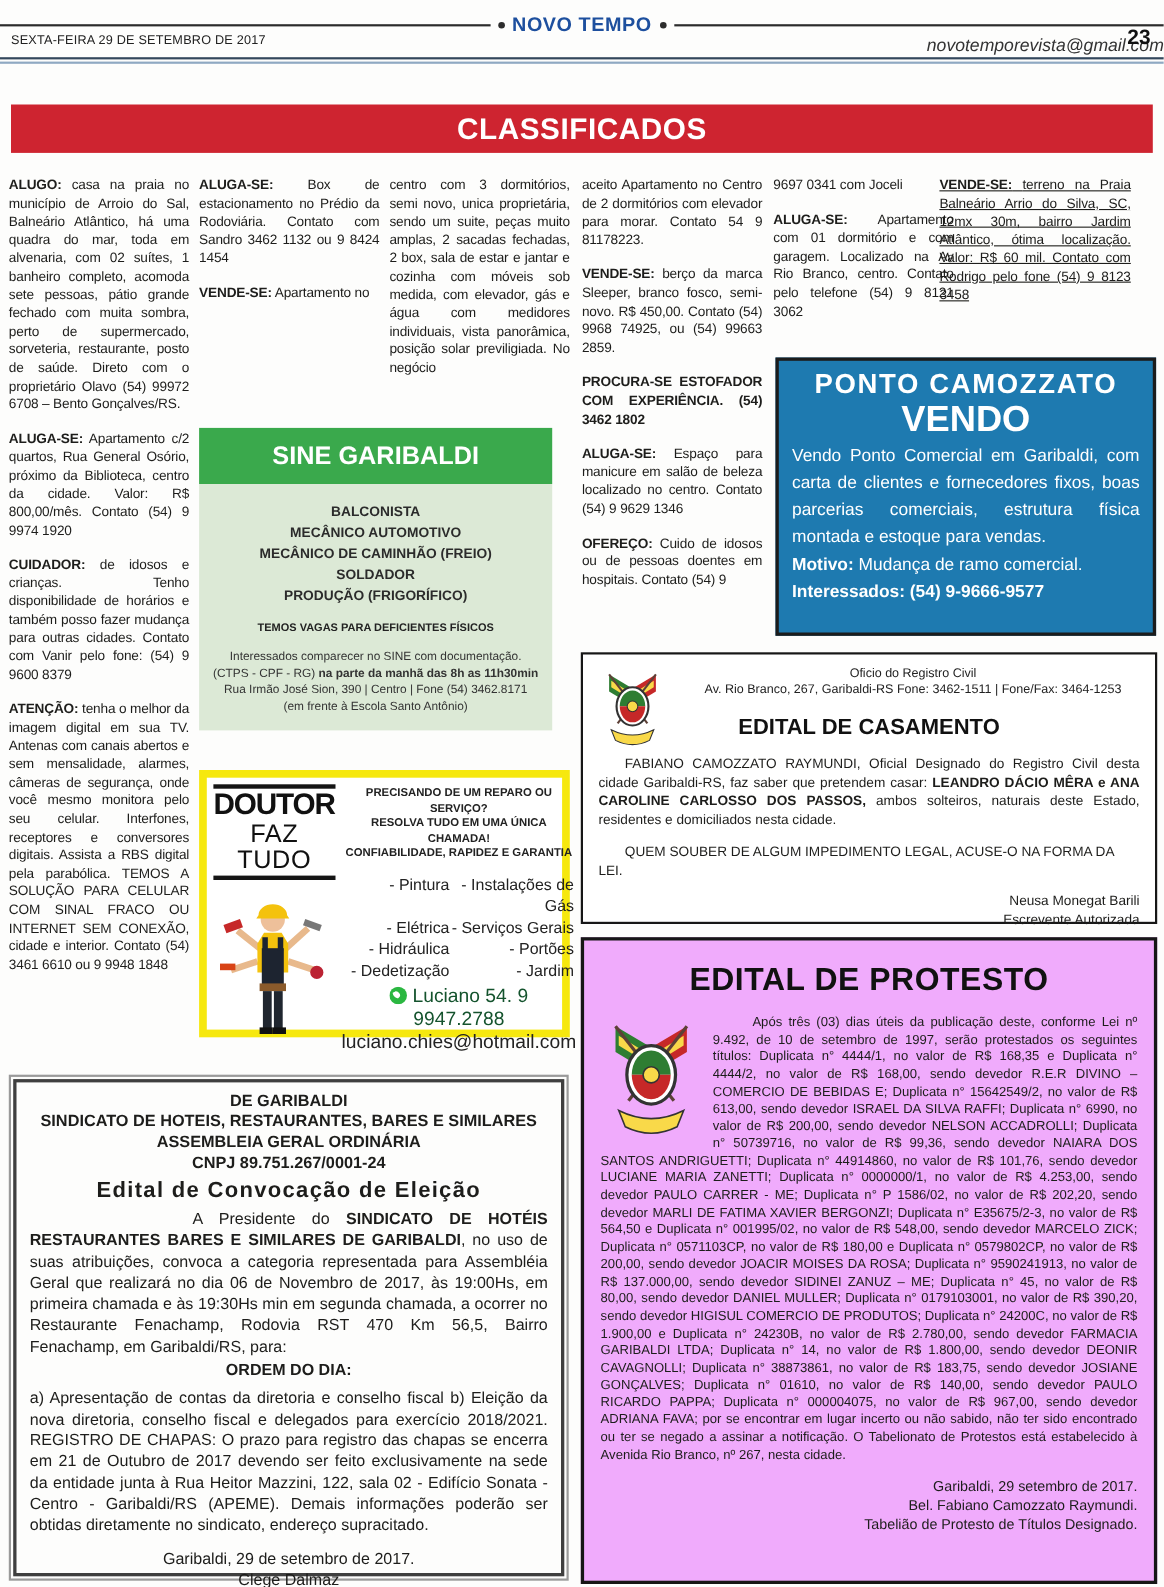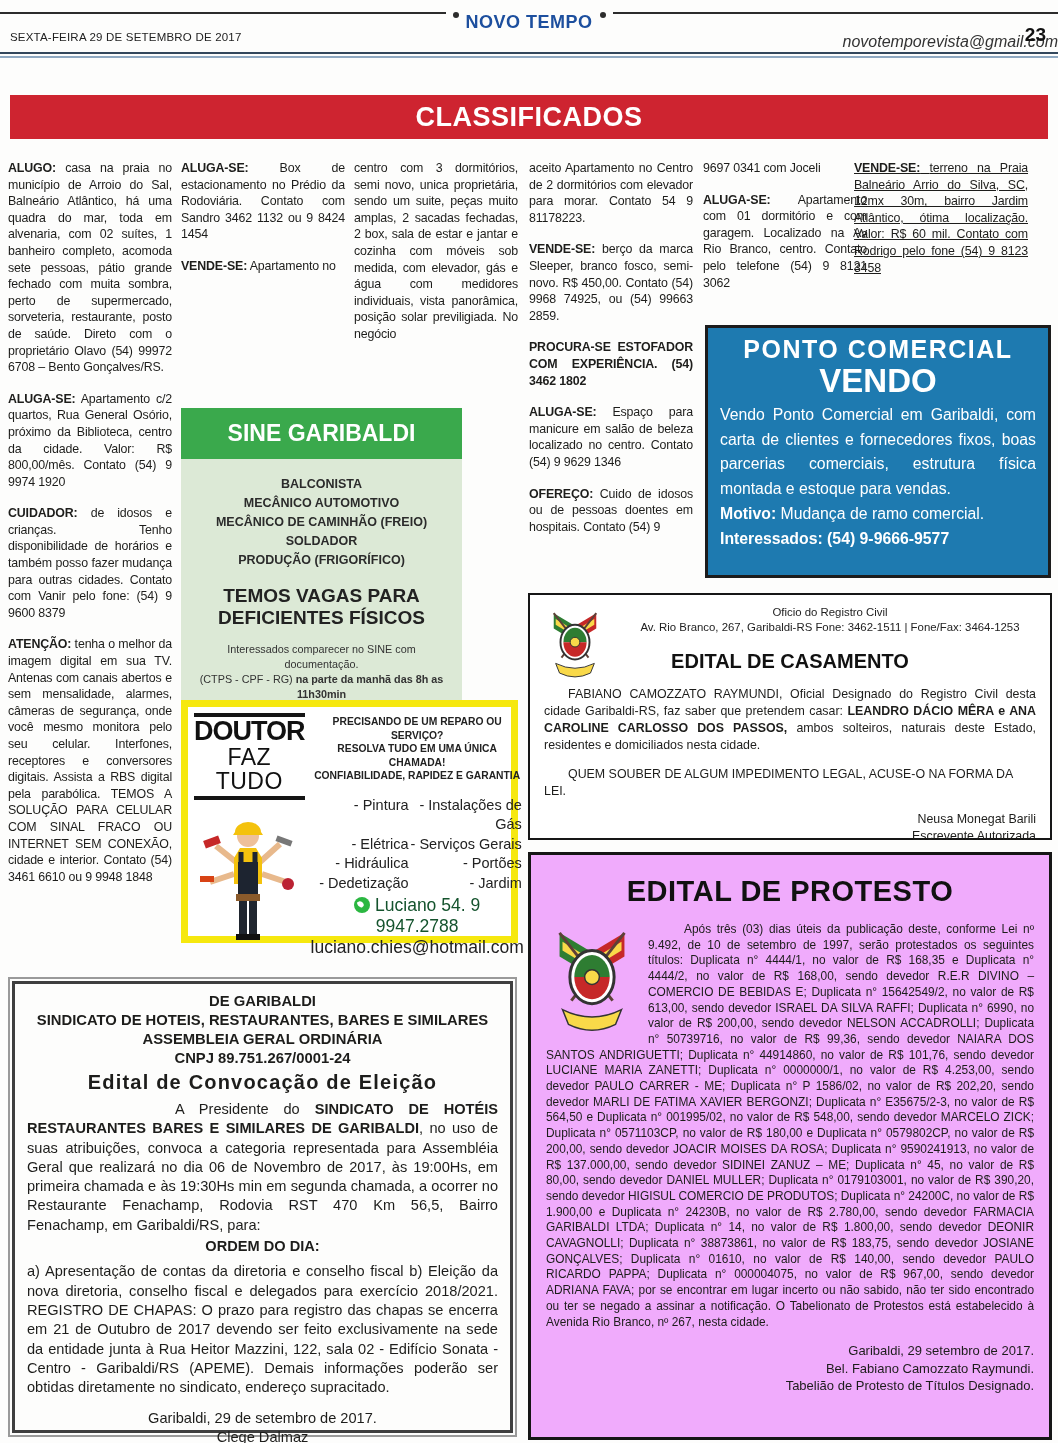--- a/index.html
+++ b/index.html
@@ -1,21 +1,21 @@
 <!DOCTYPE html>
 <html><head>
 <meta charset="utf-8">
 <style>
   html,body{margin:0;padding:0;}
   body{
     width:1058px;height:1443px;position:relative;background:#fdfdfc;
     font-family:"Liberation Sans", sans-serif;color:#1d1d1b;overflow:hidden;
   }
   
-  .masthead{position:absolute;top:12px;left:0;width:1058px;display:flex;gap:7px;}
+  .masthead{position:absolute;top:12px;left:0;width:1058px;display:flex;align-items:center;gap:7px;}
   .masthead .rule{flex:1;height:2px;background:#2c2c2c;}
   .masthead .dot{width:6px;height:6px;border-radius:50%;background:#2c2c2c;}
   .mast-title{font-size:18px;font-weight:bold;color:#1d4f9e;letter-spacing:.5px;}
   .mast-email{position:absolute;top:33px;left:0;width:1058px;text-align:right;font-style:italic;font-size:16px;color:#333;}
   .mast-date{position:absolute;top:31px;left:10px;font-size:11.5px;letter-spacing:.2px;color:#222;}
   .mast-page{position:absolute;top:24px;right:12px;font-size:19px;font-weight:bold;color:#111;}
   .hrule1{position:absolute;top:52px;left:0;width:1058px;height:2px;background:#33475c;}
   .hrule2{position:absolute;top:56px;left:0;width:1058px;height:2px;background:#8fa9c2;}
   
   .banner{position:absolute;top:95px;left:10px;width:1038px;height:44px;background:#ce2430;
@@ -25,25 +25,25 @@
   .ad{margin-bottom:15px;}
   .lead{font-weight:bold;}
   .all-bold{font-weight:bold;}
   #col1{left:8px;width:164px;}
   #col2{left:181px;width:164px;}
   #col3{left:354px;width:164px;}
   #col4{left:529px;width:164px;}
   #col5{left:703px;width:164px;}
   #col6{left:854px;width:174px;text-decoration:underline;}
   
-  .sine{position:absolute;left:181px;top:408px;width:281px;}
+  .sine{position:absolute;left:181px;top:389px;width:321px;}
   .sine-head{background:#3aa94c;color:#fff;font-weight:bold;font-size:23px;text-align:center;padding:12px 0;}
   .sine-body{background:#dce9d6;padding:16px 8px 14px;text-align:center;}
   .sine-job{font-weight:bold;font-size:12.5px;line-height:19px;color:#2b2b2b;}
-  .sine-vagas{font-weight:bold;font-size:19px;margin-top:15px;color:#222;}
+  .sine-vagas{font-weight:bold;font-size:10px;margin-top:15px;color:#222;}
   .sine-info{font-size:10.8px;line-height:15px;margin-top:13px;color:#333;}
   .sine-info .b{font-weight:bold;}
   
   .doutor{position:absolute;left:181px;top:700px;width:337px;height:243px;border:7px solid #f6e80e;background:#fff;box-sizing:border-box;display:flex;}
   .dz-left{width:122px;position:relative;}
   .dz-logo{margin:6px 4px 0 6px;border-top:4px solid #151515;border-bottom:4px solid #151515;text-align:center;padding:1px 0 3px;}
   .dz-logo .l1{font-size:27px;font-weight:900;letter-spacing:-1px;line-height:27px;color:#111;}
   .dz-logo .l2{font-size:23px;font-weight:400;letter-spacing:.5px;line-height:24px;color:#111;}
   .dz-man{display:block;margin:4px auto 0;}
   .dz-right{flex:1;padding:8px 6px 4px 2px;text-align:center;}
@@ -201,21 +201,21 @@
           <circle cx="8" cy="8" r="8" fill="#2bb741"></circle>
           <path d="M5 4.5 c2-1.5 6 2.5 4.5 4.5 l-1.5 1.5 c-2.5 0 -5-2.5 -5-5 z" fill="#fff"></path>
         </svg>
       <span>Luciano 54. 9 9947.2788</span>
     </div>
     <div class="dz-mail">luciano.chies@hotmail.com</div>
   </div>
 </div>
 
 <div class="ponto">
-  <div class="t1">PONTO COMERCIAL</div>
+  <div class="t1">PONTO CAMOZZATO</div>
   <div class="t2">VENDO</div>
   <div class="body">Vendo Ponto Comercial em Garibaldi, com carta de clientes e fornecedores fixos, boas parcerias comerciais, estrutura física montada e estoque para vendas.</div>
   <div class="mline"><span class="b">Motivo:</span> <span>Mudança de ramo comercial.</span></div>
   <div class="mline b">Interessados: (54) 9-9666-9577</div>
 </div>
 
 <div class="casamento">
   <svg class="cas-crest" width="58" height="78" viewBox="0 0 60 80">
     <polygon points="8,6 28,18 28,34 8,22" fill="#2e7d32"></polygon>
     <polygon points="10,12 28,23 28,29 10,18" fill="#f9d949"></polygon>

